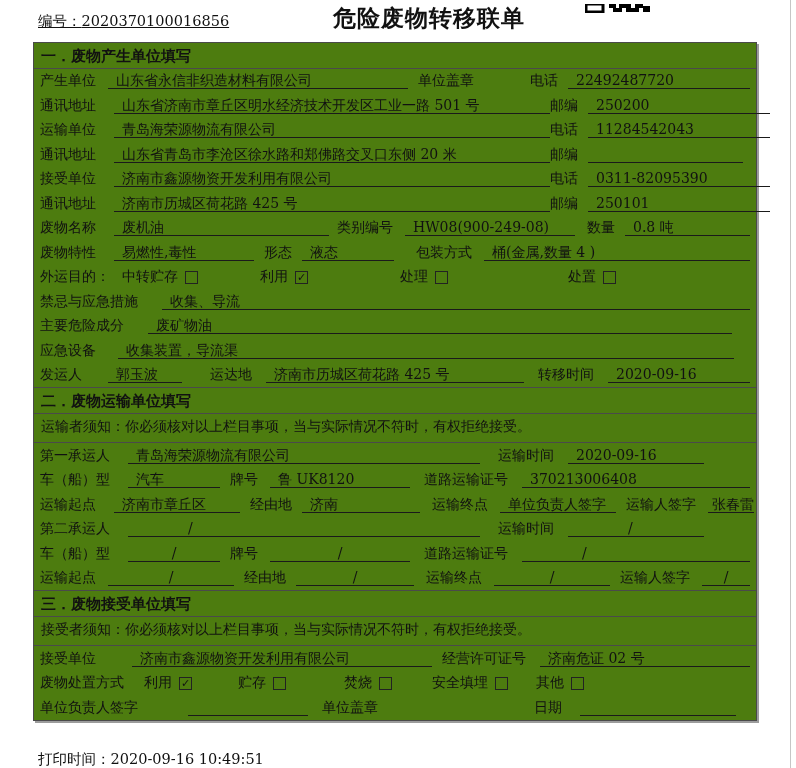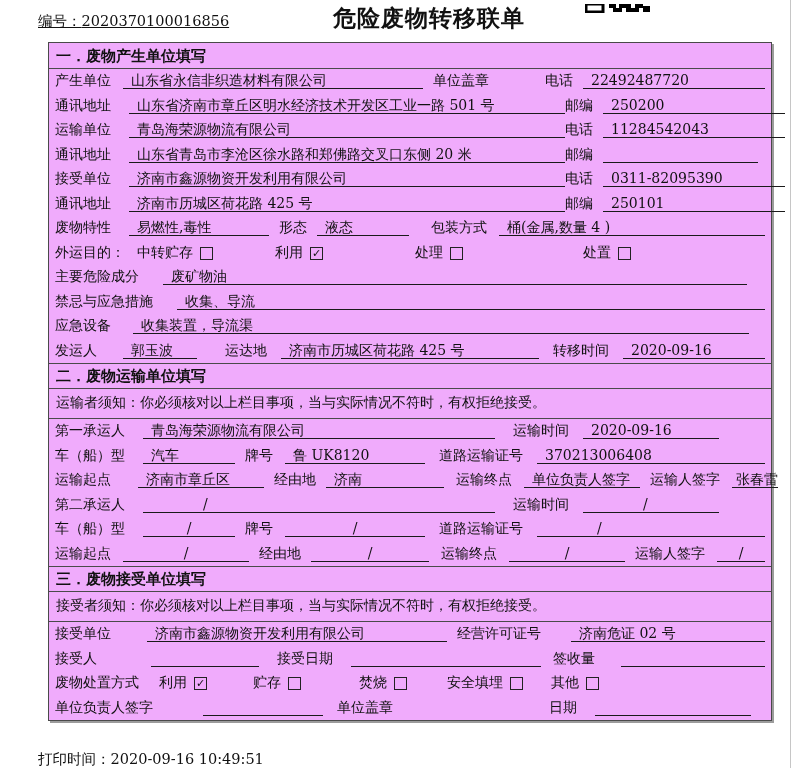--- a/index.html
+++ b/index.html
@@ -7,21 +7,21 @@
     width:796px; height:768px; background:#ffffff; position:relative;
     font-family:"DejaVu Serif","Liberation Serif",serif;
     color:#111; font-size:14px; overflow:hidden;
   }
   .serial { position:absolute; left:38px; top:12px; font-size:14.5px; white-space:nowrap;text-decoration:underline; }
   .title  { position:absolute; left:333px; top:3px; font-size:23px; font-weight:bold; letter-spacing:1px; white-space:nowrap; }
   .qr { position:absolute; left:585px; top:0; }
   .edge-line { position:absolute; right:5px; top:0; bottom:0; width:1px; background:#c6c6c6; }
 
   .tbl {
-    position:absolute; left:48px; top:42px; width:722px; background:#f0abfc;
+    position:absolute; left:33px; top:42px; width:722px; background:#4d7c0f;
     border:1.5px solid #4a4a4a; box-shadow:2px 2px 0 #9c9c9c; box-sizing:content-box;
   }
   .sec + .sec { border-top:1.5px solid #4a4a4a; }
   .sec-hdr { height:21px; padding:3.5px 7px 0; font-weight:bold; font-size:15px; border-bottom:1.5px solid #4a4a4a; }
   .note { height:24px; padding:4.5px 7px 0; border-bottom:1.5px solid #4a4a4a; }
   .row { display:flex; align-items:flex-end; height:24.5px; padding:0 6px 4px; box-sizing:border-box; }
   .lbl { white-space:nowrap; line-height:17px; flex:0 0 auto; }
   .u { border-bottom:1px solid #1a1a1a; height:17px; line-height:17px; white-space:nowrap; padding-left:8px; box-sizing:border-box; flex:0 0 auto; }
   .u.f { flex:1 1 auto; }
   .u.c { text-align:center; padding-left:0; }
@@ -93,20 +93,28 @@
       <span class="u" style="width:182px;margin-left:6px">0311-82095390</span>
     </div>
 
     <div class="row">
       <span class="lbl" style="width:68px">通讯地址</span>
       <span class="u" style="width:436px;margin-left:6px">济南市历城区荷花路 425 号</span>
       <span class="lbl" style="margin-left:auto;width:32px">邮编</span>
       <span class="u" style="width:182px;margin-left:6px">250101</span>
     </div>
 
+    <div class="row">
+      <span class="lbl" style="width:68px">废物名称</span>
+      <span class="u" style="width:215px;margin-left:6px">废机油</span>
+      <span class="lbl" style="margin-left:8px;width:62px">类别编号</span>
+      <span class="u" style="width:170px;margin-left:6px">HW08(900-249-08)</span>
+      <span class="lbl" style="margin-left:12px;width:32px">数量</span>
+      <span class="u f" style="margin-left:6px">0.8 吨</span>
+    </div>
 
     <div class="row">
       <span class="lbl" style="width:68px">废物特性</span>
       <span class="u" style="width:140px;margin-left:6px">易燃性,毒性</span>
       <span class="lbl" style="margin-left:10px;width:32px">形态</span>
       <span class="u" style="width:92px;margin-left:6px">液态</span>
       <span class="lbl" style="margin-left:22px;width:62px">包装方式</span>
       <span class="u f" style="margin-left:6px">桶(金属,数量 4 )</span>
     </div>
 
@@ -132,27 +140,27 @@
       </span>
       <span class="opt" style="margin-left:120px">
         <span class="lbl">处置</span>
         <span class="cb">
             <span></span>
           </span>
       </span>
     </div>
 
     <div class="row">
+      <span class="lbl" style="width:112px">禁忌与应急措施</span>
+      <span class="u f" style="margin-left:10px">收集、导流</span>
+    </div>
+
+    <div class="row">
       <span class="lbl" style="width:98px">主要危险成分</span>
       <span class="u f" style="margin-left:10px;margin-right:18px">废矿物油</span>
-    </div>
-
-    <div class="row">
-      <span class="lbl" style="width:112px">禁忌与应急措施</span>
-      <span class="u f" style="margin-left:10px">收集、导流</span>
     </div>
 
     <div class="row">
       <span class="lbl" style="width:68px">应急设备</span>
       <span class="u f" style="margin-left:10px;margin-right:16px">收集装置，导流渠</span>
     </div>
 
     <div class="row">
       <span class="lbl" style="width:60px">发运人</span>
       <span class="u" style="width:74px;margin-left:8px">郭玉波</span>
@@ -178,21 +186,21 @@
       <span class="lbl" style="width:82px">车（船）型</span>
       <span class="u" style="width:92px;margin-left:6px">汽车</span>
       <span class="lbl" style="margin-left:10px;width:32px">牌号</span>
       <span class="u" style="width:140px;margin-left:8px">鲁 UK8120</span>
       <span class="lbl" style="margin-left:14px;width:92px">道路运输证号</span>
       <span class="u f" style="margin-left:6px">370213006408</span>
     </div>
 
     <div class="row">
       <span class="lbl" style="width:62px">运输起点</span>
-      <span class="u" style="width:126px;margin-left:21px">济南市章丘区</span>
+      <span class="u" style="width:126px;margin-left:12px">济南市章丘区</span>
       <span class="lbl" style="margin-left:10px;width:46px">经由地</span>
       <span class="u" style="width:118px;margin-left:6px">济南</span>
       <span class="lbl" style="margin-left:12px;width:62px">运输终点</span>
       <span class="u" style="width:116px;margin-left:6px">单位负责人签字</span>
       <span class="lbl" style="margin-left:10px;width:76px">运输人签字</span>
       <span class="u f" style="margin-left:6px;padding-left:4px">张春雷</span>
     </div>
 
     <div class="row">
       <span class="lbl" style="width:82px">第二承运人</span>
@@ -223,31 +231,23 @@
   </div>
 
   <div class="sec">
     <div class="sec-hdr">三．废物接受单位填写</div>
     <div class="note">接受者须知：你必须核对以上栏目事项，当与实际情况不符时，有权拒绝接受。</div>
 
     <div class="row">
       <span class="lbl" style="width:80px">接受单位</span>
       <span class="u" style="width:300px;margin-left:12px">济南市鑫源物资开发利用有限公司</span>
       <span class="lbl" style="margin-left:10px;width:92px">经营许可证号</span>
-      <span class="u f" style="margin-left:22px">济南危证 02 号</span>
-    </div>
-
-    <div class="row">
-      <span class="lbl" style="width:66px">接受人</span>
-      <span class="u" style="width:108px;margin-left:30px"></span>
-      <span class="lbl" style="margin-left:18px;width:62px">接受日期</span>
-      <span class="u" style="width:190px;margin-left:12px"></span>
-      <span class="lbl" style="margin-left:12px;width:48px">签收量</span>
-      <span class="u f" style="margin-left:20px"></span>
-    </div>
+      <span class="u f" style="margin-left:6px">济南危证 02 号</span>
+    </div>
+
 
     <div class="row">
       <span class="lbl">废物处置方式</span>
       <span class="opt" style="margin-left:20px">
         <span class="lbl">利用</span>
         <span class="cb">
             <span>✓</span>
           </span>
       </span>
       <span class="opt" style="margin-left:46px">

